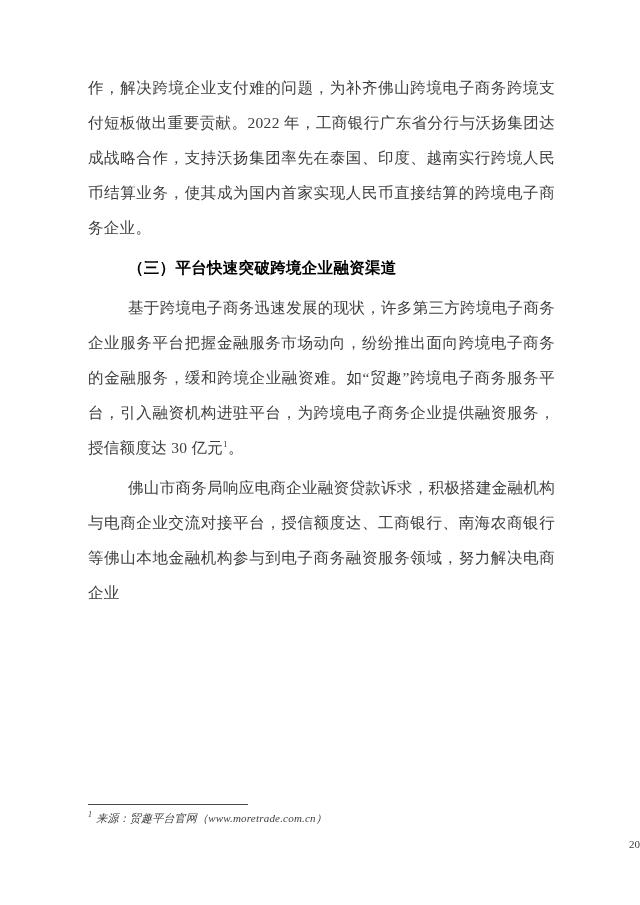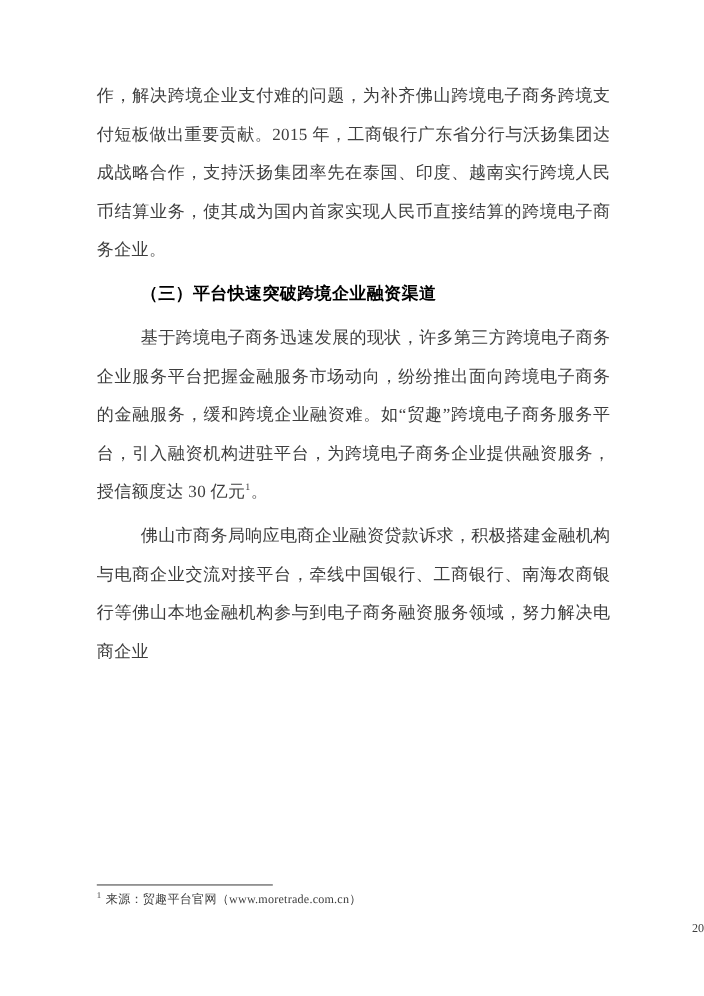--- a/index.html
+++ b/index.html
@@ -56,20 +56,21 @@
     width: 160px;
     height: 0;
     border-top: 1px solid #4a4a4a;
     margin: 0 0 5px 0;
   }
   .footnote-line {
     font-size: 11px;
     line-height: 16px;
     color: #3d3d3d;
     letter-spacing: 0.2px;
+    font-style: italic;
   }
   .footnote-line sup.ref-mark {
     font-size: 8px;
     margin-right: 4px;
   }
   .page-number {
     position: absolute;
     left: 0;
     top: 838px;
     width: 640px;
@@ -78,29 +79,29 @@
     color: #3d3d3d;
   }
 </style>
 </head>
 <body>
 
 <div class="page">
 
   <div class="content">
 
-    <p class="body-para">作，解决跨境企业支付难的问题，为补齐佛山跨境电子商务跨境支付短板做出重要贡献。2015 年，工商银行广东省分行与沃扬集团达成战略合作，支持沃扬集团率先在泰国、印度、越南实行跨境人民币结算业务，使其成为国内首家实现人民币直接结算的跨境电子商务企业。</p>
+    <p class="body-para">作，解决跨境企业支付难的问题，为补齐佛山跨境电子商务跨境支付短板做出重要贡献。2022 年，工商银行广东省分行与沃扬集团达成战略合作，支持沃扬集团率先在泰国、印度、越南实行跨境人民币结算业务，使其成为国内首家实现人民币直接结算的跨境电子商务企业。</p>
 
     <p class="section-heading">（三）平台快速突破跨境企业融资渠道</p>
 
     <p class="body-para indent"><span>基于跨境电子商务迅速发展的现状，许多第三方跨境电子商务企业服务平台把握金融服务市场动向，纷纷推出面向跨境电子商务的金融服务，缓和跨境企业融资难。如“贸趣”跨境电子商务服务平台，引入融资机构进驻平台，为跨境电子商务企业提供融资服务，授信额度达 30 亿元</span><sup class="ref-mark">1</sup><span>。</span></p>
 
 
 
-    <p class="body-para indent">佛山市商务局响应电商企业融资贷款诉求，积极搭建金融机构与电商企业交流对接平台，牵线中国银行、工商银行、南海农商银行等佛山本地金融机构参与到电子商务融资服务领域，努力解决电商企业</p>
+    <p class="body-para indent">佛山市商务局响应电商企业融资贷款诉求，积极搭建金融机构与电商企业交流对接平台，授信额度达、工商银行、南海农商银行等佛山本地金融机构参与到电子商务融资服务领域，努力解决电商企业</p>
 
   </div>
 
   <div class="footnote-area">
     <div class="footnote-rule"></div>
     <div class="footnote-line"><sup class="ref-mark">1</sup><span>来源：贸趣平台官网（www.moretrade.com.cn）</span></div>
   </div>
 
   <div class="page-number">20</div>
 

